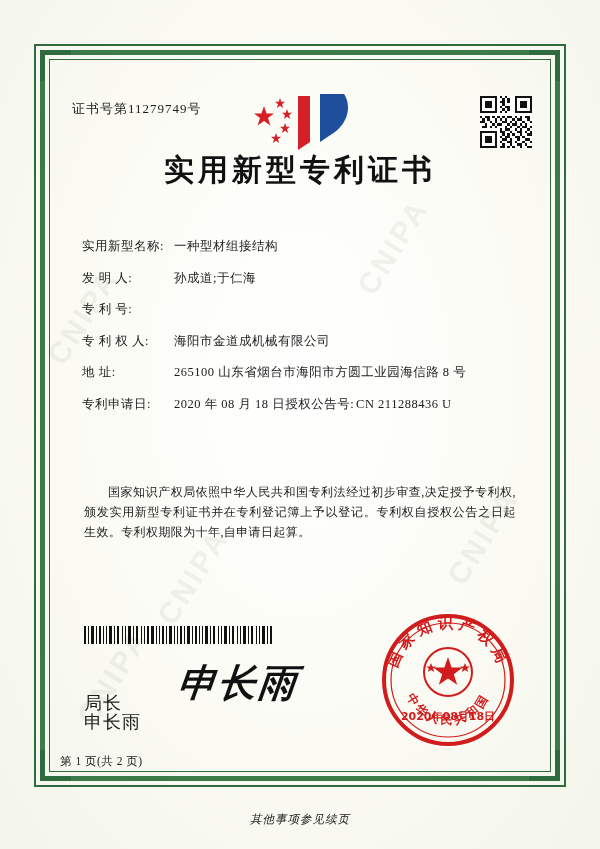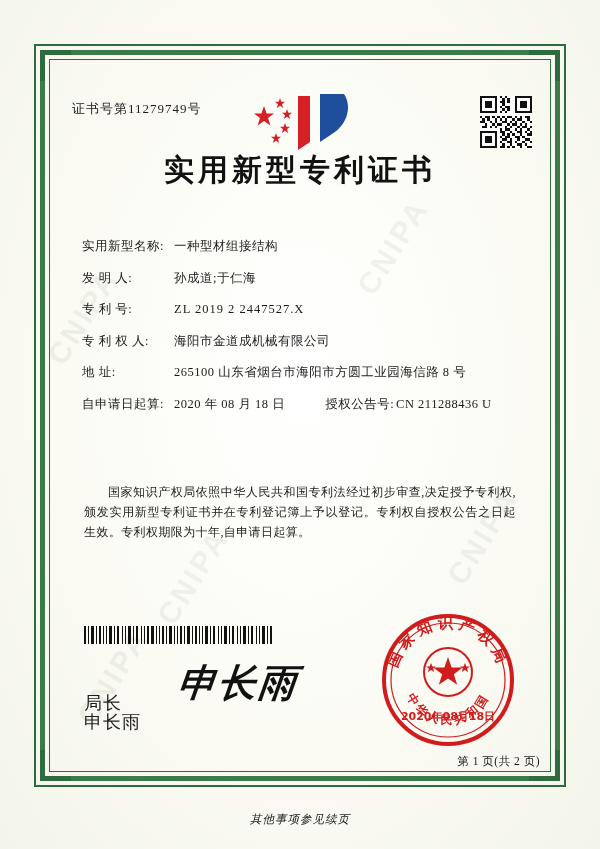--- a/index.html
+++ b/index.html
@@ -134,21 +134,20 @@
   .field-value {
     flex: 1 1 auto;
     letter-spacing: 0.5px;
   }
   .field-value.mono {
     font-family: "Liberation Serif", serif;
     letter-spacing: 1px;
   }
   .field-row.dual .field-value { flex: 0 0 auto; }
   .sub-label {
-    margin-left: 40px;
     letter-spacing: 0.5px;
   }
   .sub-value {
     margin-left: 2px;
     letter-spacing: 0.5px;
   }
 
   .paragraphs {
     position: absolute;
     top: 412px;
@@ -201,21 +200,21 @@
     right: 22px;
     top: 540px;
     width: 140px;
     height: 140px;
   }
 
   .page-num {
     position: absolute;
     bottom: -6px;
     width: 100%;
-    text-align: right;
+    text-align: left;
     font-size: 11.5px;
     letter-spacing: 0.5px;
   }
 
   .footnote {
     position: absolute;
     bottom: 22px;
     width: 100%;
     text-align: center;
     font-size: 11.5px;
@@ -385,36 +384,35 @@
         <div class="field-value">一种型材组接结构</div>
       </div>
 
       <div class="field-row">
         <div class="field-label spread">发 明 人:</div>
         <div class="field-value">孙成道;于仁海</div>
       </div>
 
       <div class="field-row">
         <div class="field-label spread">专 利 号:</div>
-        <div class="field-value mono">ZL 2019 2 2447527.X</div>
       </div>
 
 
       <div class="field-row">
         <div class="field-label spread">专 利 权 人:</div>
         <div class="field-value">海阳市金道成机械有限公司</div>
       </div>
 
       <div class="field-row">
         <div class="field-label spread">地 址:</div>
         <div class="field-value">265100 山东省烟台市海阳市方圆工业园海信路 8 号</div>
       </div>
 
       <div class="field-row dual">
-        <div class="field-label">自申请日起算:</div>
+        <div class="field-label">专利申请日:</div>
         <div class="field-value">2020 年 08 月 18 日</div>
         <div class="sub-label">授权公告号:</div>
         <div class="sub-value">CN 211288436 U</div>
       </div>
 
     </div>
 
     <div class="paragraphs">
       <p>国家知识产权局依照中华人民共和国专利法经过初步审查,决定授予专利权,颁发实用新型专利证书并在专利登记簿上予以登记。专利权自授权公告之日起生效。专利权期限为十年,自申请日起算。</p>
     </div>

